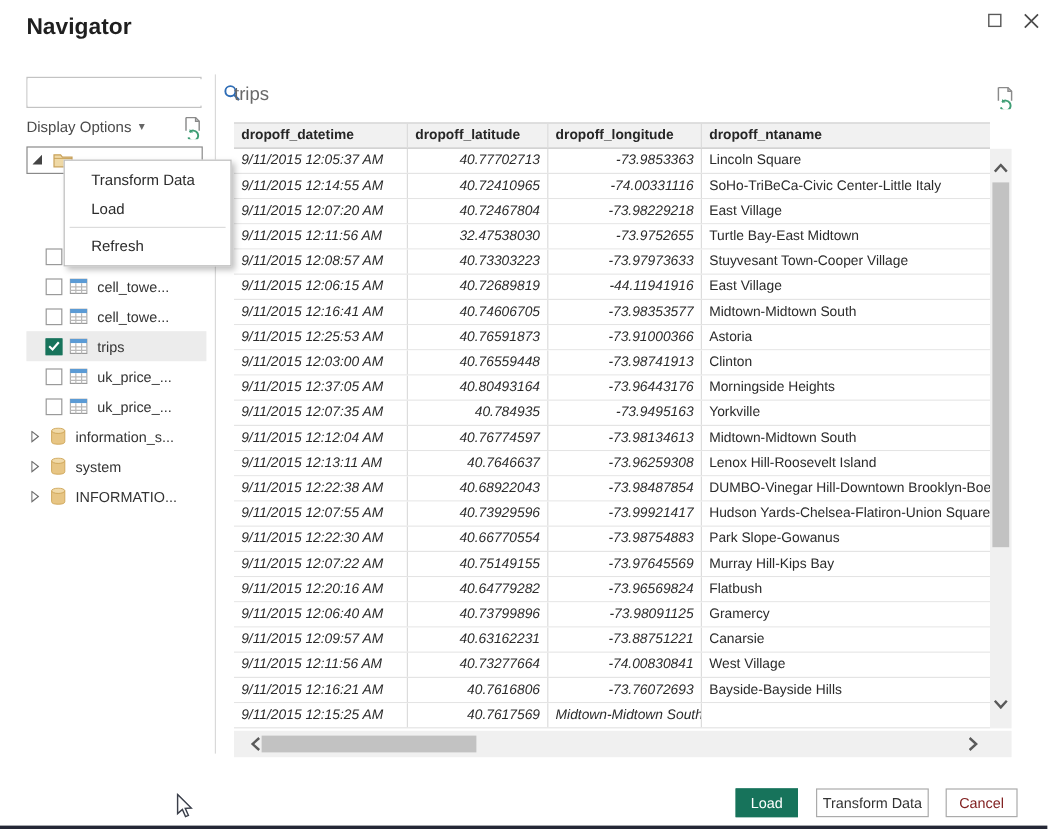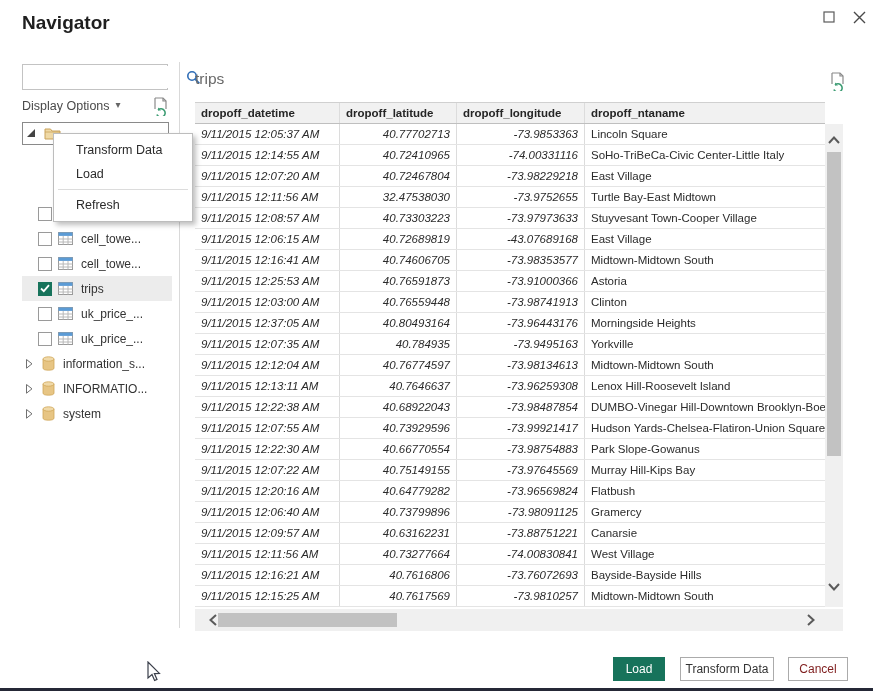--- a/index.html
+++ b/index.html
@@ -246,35 +246,35 @@
       <svg width="7" height="10">
             <polygon points="0.5,0.5 6,4.8 0.5,9.2" fill="none" stroke="#707070" stroke-width="1"></polygon>
           </svg>
     </span>
     <span class="mini-icon">
       <svg width="13" height="15">
             <path d="M1,3 L1,12 Q1,14.2 6.5,14.2 Q12,14.2 12,12 L12,3" fill="#e7c584" stroke="#cfa658" stroke-width="0.8"></path>
             <ellipse cx="6.5" cy="3" rx="5.5" ry="2.2" fill="#f0d9a8" stroke="#cfa658" stroke-width="0.8"></ellipse>
           </svg>
     </span>
-    <span class="lbl">INFORMATIO...</span>
+    <span class="lbl">system</span>
   </div>
       <div class="tree-row db-row">
     <span class="expander">
       <svg width="7" height="10">
             <polygon points="0.5,0.5 6,4.8 0.5,9.2" fill="none" stroke="#707070" stroke-width="1"></polygon>
           </svg>
     </span>
     <span class="mini-icon">
       <svg width="13" height="15">
             <path d="M1,3 L1,12 Q1,14.2 6.5,14.2 Q12,14.2 12,12 L12,3" fill="#e7c584" stroke="#cfa658" stroke-width="0.8"></path>
             <ellipse cx="6.5" cy="3" rx="5.5" ry="2.2" fill="#f0d9a8" stroke="#cfa658" stroke-width="0.8"></ellipse>
           </svg>
     </span>
-    <span class="lbl">system</span>
+    <span class="lbl">INFORMATIO...</span>
   </div>
     </div>
 
   <div class="v-divider"></div>
 
   <div class="ctx-menu" id="ctx-menu">
       <div class="ctx-item">Transform Data</div>
       <div class="ctx-item">Load</div>
       <div class="ctx-sep"></div>
       <div class="ctx-item">Refresh</div>
@@ -325,21 +325,21 @@
         </div>
         <div class="t-row">
           <div class="cell">9/11/2015 12:08:57 AM</div>
           <div class="cell">40.73303223</div>
           <div class="cell">-73.97973633</div>
           <div class="cell">Stuyvesant Town-Cooper Village</div>
         </div>
         <div class="t-row">
           <div class="cell">9/11/2015 12:06:15 AM</div>
           <div class="cell">40.72689819</div>
-          <div class="cell">-43.07689168</div>
+          <div class="cell">-44.11941916</div>
           <div class="cell">East Village</div>
         </div>
         <div class="t-row">
           <div class="cell">9/11/2015 12:16:41 AM</div>
           <div class="cell">40.74606705</div>
           <div class="cell">-73.98353577</div>
           <div class="cell">Midtown-Midtown South</div>
         </div>
         <div class="t-row">
           <div class="cell">9/11/2015 12:25:53 AM</div>
@@ -427,21 +427,20 @@
         </div>
         <div class="t-row">
           <div class="cell">9/11/2015 12:16:21 AM</div>
           <div class="cell">40.7616806</div>
           <div class="cell">-73.76072693</div>
           <div class="cell">Bayside-Bayside Hills</div>
         </div>
         <div class="t-row">
           <div class="cell">9/11/2015 12:15:25 AM</div>
           <div class="cell">40.7617569</div>
-          <div class="cell">-73.9810257</div>
           <div class="cell">Midtown-Midtown South</div>
         </div>
       </div>
   </div>
 
   <div class="vsb">
     <div class="arrow up">
         <svg width="12" height="8">
           <polyline class="chev" points="1,7 6,1.5 11,7"></polyline>
         </svg>

